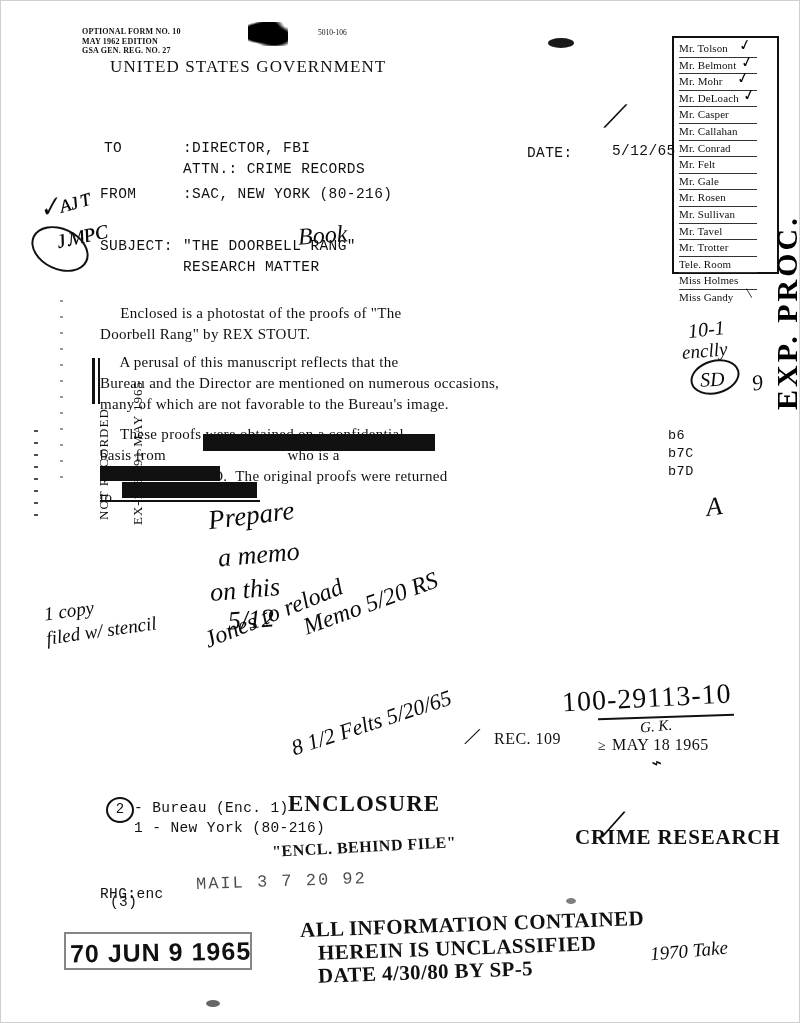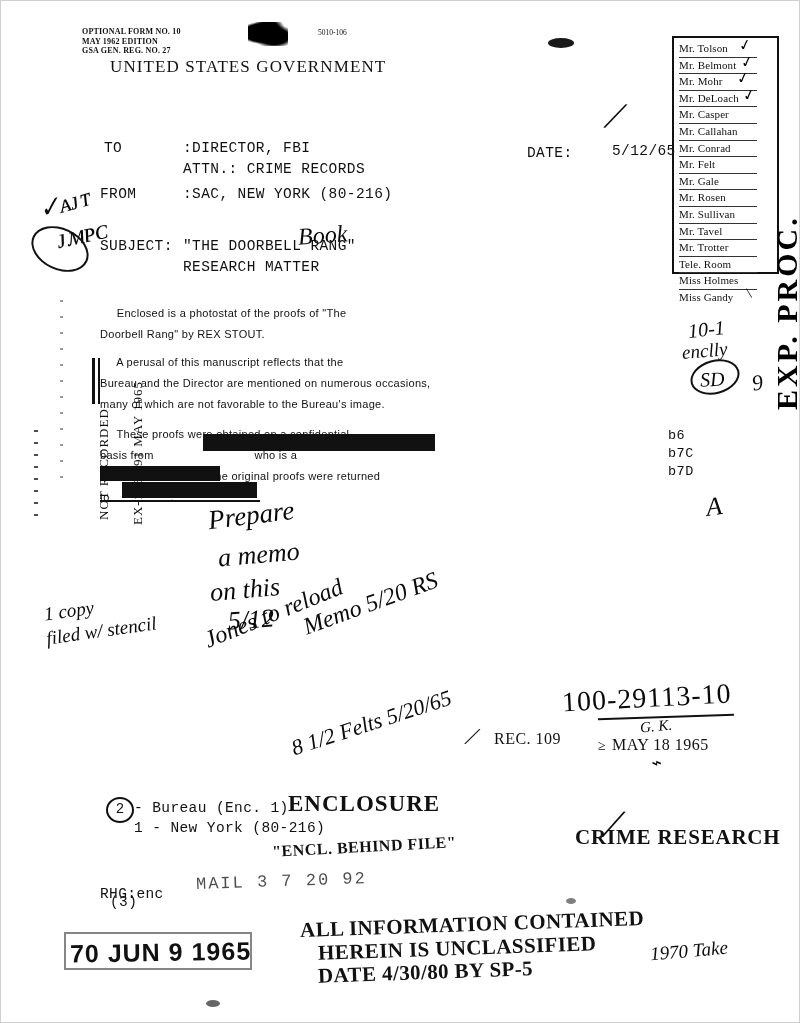--- a/index.html
+++ b/index.html
@@ -72,22 +72,22 @@
   #from-label { left: 100px; top: 186px; }
   #from-value { left: 183px; top: 186px; }
   #subj-label { left: 100px; top: 238px; }
   #subj-value { left: 183px; top: 238px; }
   #subj-2     { left: 183px; top: 259px; }
   #date-label { left: 527px; top: 145px; }
   #date-value { left: 612px; top: 143px; }
 
   
   .para {
-    font-family: Liberation Sans, sans-serif;
-    font-size: 11px;
+    font-family: Liberation Serif, serif;
+    font-size: 15px;
     line-height: 21px;
     letter-spacing: 0.3px;
     white-space: pre;
   }
   #para1 { left: 100px; top: 303px; }
   #para2 { left: 100px; top: 352px; }
   #para3 { left: 100px; top: 424px; }
 
   
   .redact { position: absolute; background: #111; }

